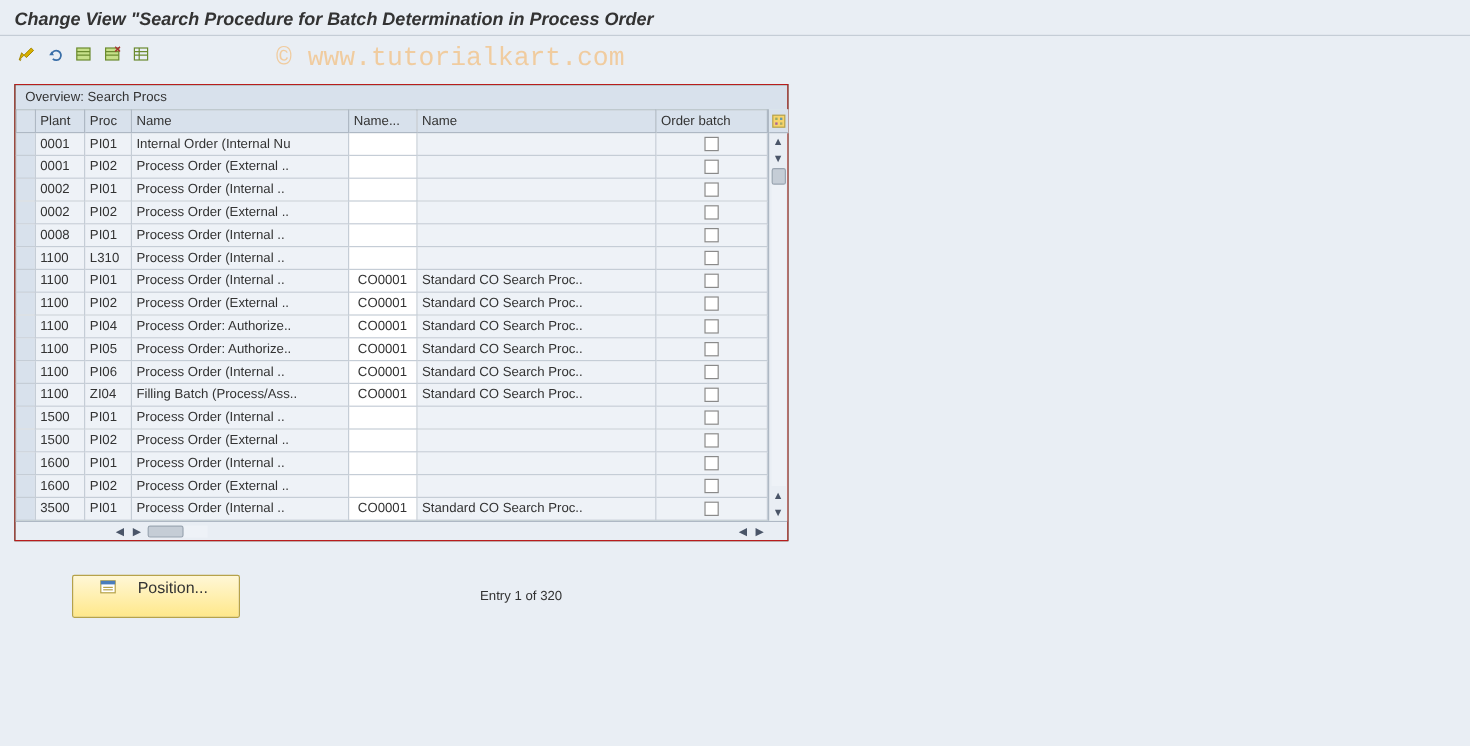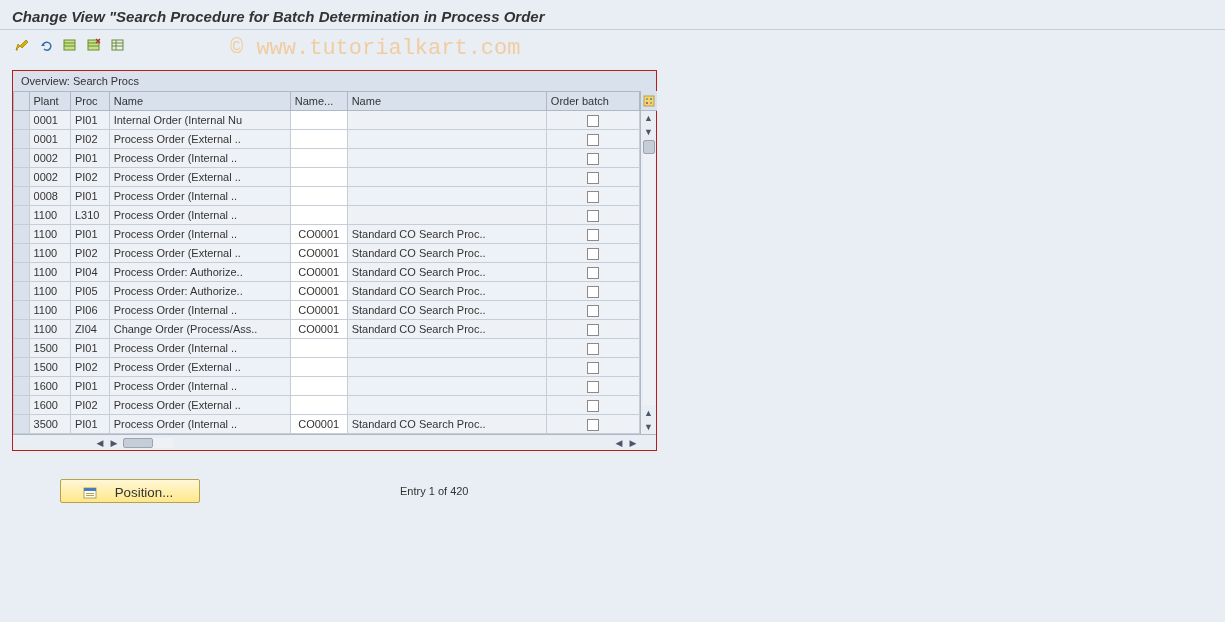--- a/index.html
+++ b/index.html
@@ -191,31 +191,31 @@
     .hscroll-spacer { flex:1; }
     .footer-row {
       display:flex;
       align-items:center;
       margin-top: 28px;
       padding-left: 48px;
       gap: 200px;
     }
     .position-btn {
       display:inline-flex;
-      align-items:flex-end;
+      align-items:flex-start;
       gap:18px;
       background: linear-gradient(#fff7d6,#ffe88a);
       border:1px solid #b6a24a;
       border-radius:2px;
       padding: 2px 10px 2px 6px;
       cursor:pointer;
       min-width: 140px;
       justify-content:center;
       color:#333;
-      height: 24px;
+      height: 36px;
     }
     .position-btn .picon { width:14px; height:14px; }
     .entry-text { color:#333; }
     .watermark {
       position:absolute;
       top: 36px; left: 230px;
       font-size: 22px;
       color: rgba(255,140,0,0.35);
       font-family: Liberation Mono, monospace;
       pointer-events: none;
@@ -393,21 +393,21 @@
                   <td>PI06</td>
                   <td>Process Order (Internal ..</td>
                   <td class="editable">CO0001</td>
                   <td>Standard CO Search Proc..</td>
                   <td class="cell-check"><span class="chk"></span></td>
                 </tr>
                 <tr>
                   <td class="rowsel"></td>
                   <td>1100</td>
                   <td>ZI04</td>
-                  <td>Change Order (Process/Ass..</td>
+                  <td>Filling Batch (Process/Ass..</td>
                   <td class="editable">CO0001</td>
                   <td>Standard CO Search Proc..</td>
                   <td class="cell-check"><span class="chk"></span></td>
                 </tr>
                 <tr>
                   <td class="rowsel"></td>
                   <td>1500</td>
                   <td>PI01</td>
                   <td>Process Order (Internal ..</td>
                   <td class="editable"></td>
@@ -489,16 +489,16 @@
     <div class="footer-row">
       <button class="position-btn">
         <svg class="picon" viewBox="0 0 14 14">
             <rect x="1" y="2" width="12" height="10" fill="#fff" stroke="#b6a24a"></rect>
             <rect x="1" y="2" width="12" height="3" fill="#4a7dbb"></rect>
             <rect x="3" y="7" width="8" height="1" fill="#b6a24a"></rect>
             <rect x="3" y="9" width="8" height="1" fill="#b6a24a"></rect>
           </svg>
         <span>Position...</span>
       </button>
-      <span class="entry-text">Entry 1 of 420</span>
+      <span class="entry-text">Entry 1 of 320</span>
     </div>
   </div>
 </div>
 
 </body></html>

